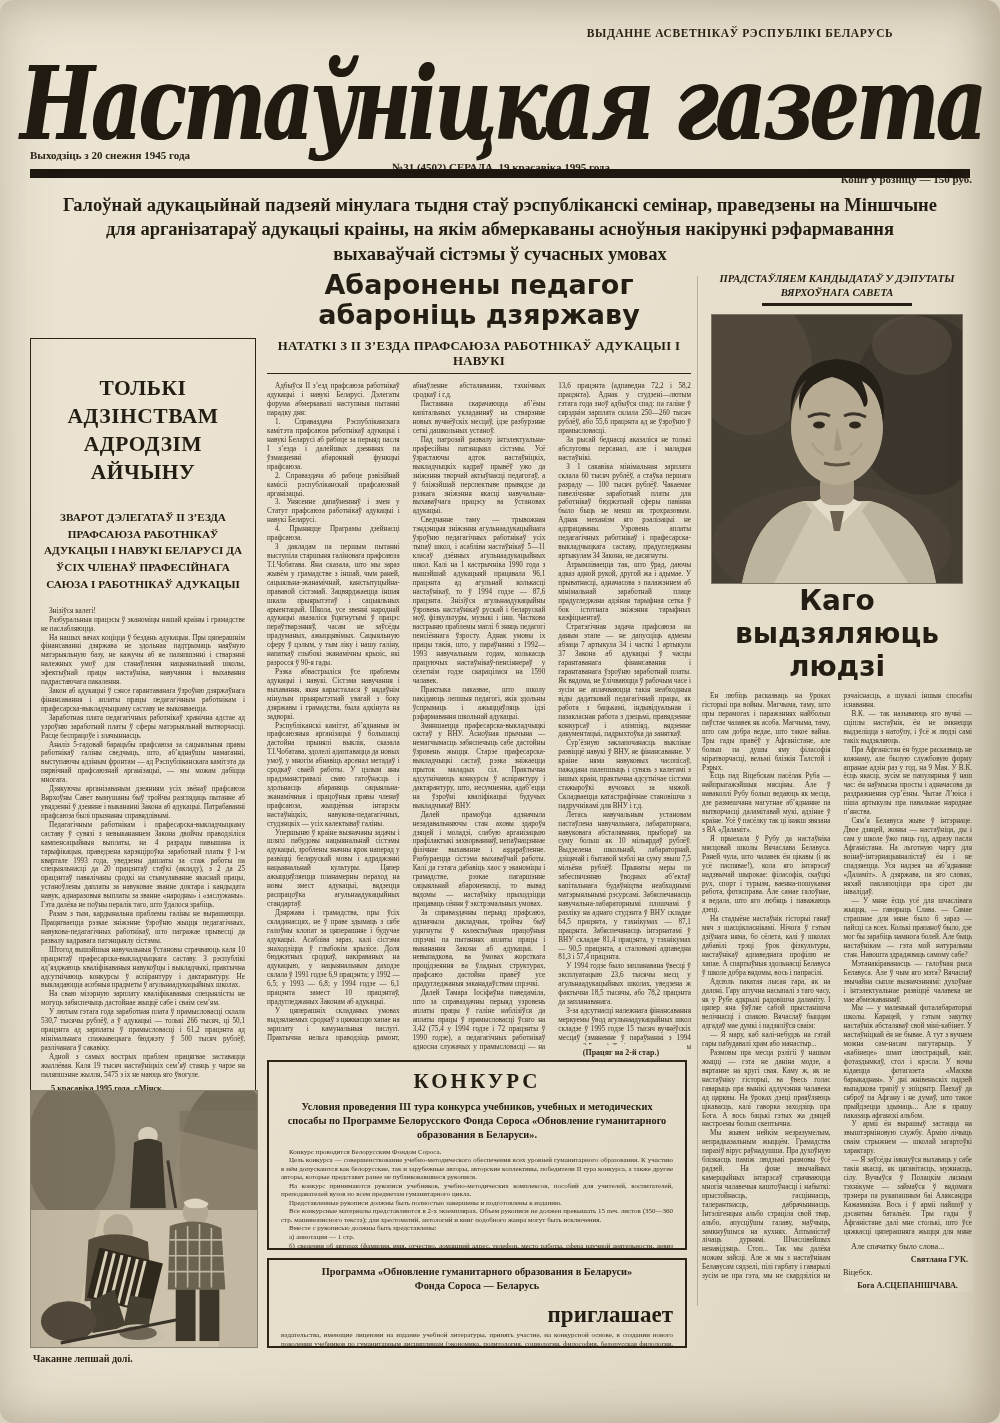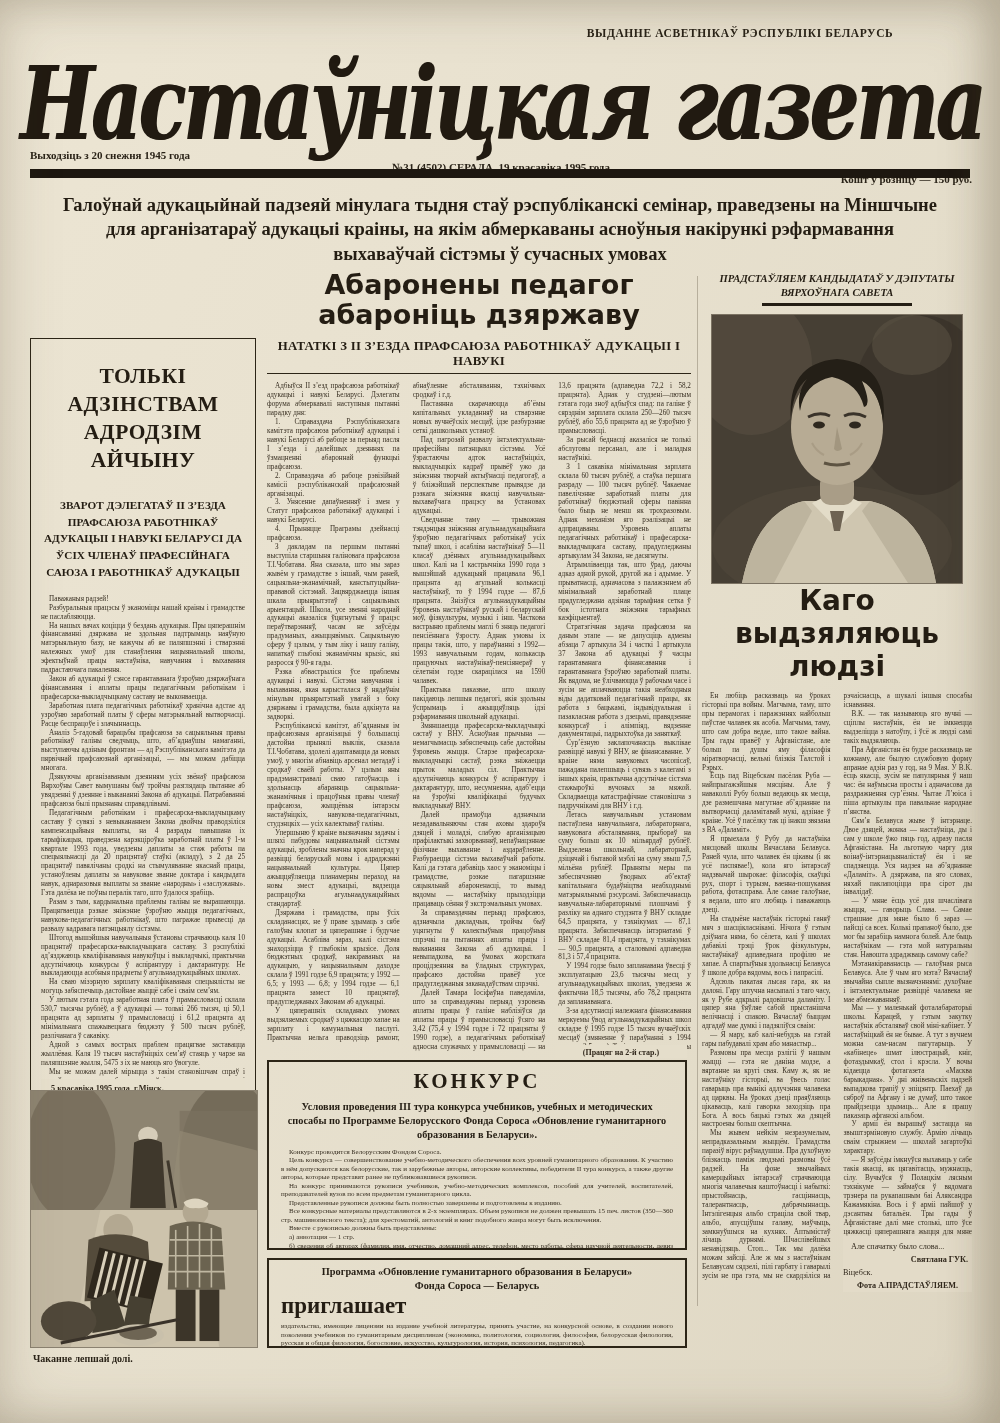--- a/index.html
+++ b/index.html
@@ -1,19 +1,19 @@
 <!DOCTYPE html>
 <html><head>
 <meta charset="utf-8">
 <style>
   html,body{margin:0;padding:0;}
   body{width:1000px;height:1423px;background:#d9d2bf;font-family:"Liberation Serif",serif;}
   .page{position:relative;width:1000px;height:1423px;overflow:hidden;
         background:linear-gradient(115deg,#ece5d3 0%,#e8e1cf 38%,#e4ddca 68%,#ddd5c1 100%);
-        color:#32291d;}
+        color:#32291d;border-radius:14px;}
   .page::after{content:"";position:absolute;inset:0;pointer-events:none;
         box-shadow:inset 0 0 60px rgba(90,75,50,.25), inset -18px 0 35px rgba(90,75,50,.18);}
   
   .edition-note{position:absolute;left:545px;top:27px;width:390px;text-align:center;
         font-weight:bold;font-size:11.5px;letter-spacing:.6px;color:#2a2318;}
   .masthead{position:absolute;left:20px;top:44px;width:960px;text-align:center;white-space:nowrap;
         font-family:"DejaVu Serif",serif;font-style:italic;font-weight:bold;font-size:78px;
         letter-spacing:-3px;color:#211a11;transform:scaleY(1.3);transform-origin:top center;
         text-shadow:1.2px 0 #211a11;}
   .dateline-row{position:absolute;left:30px;top:149px;width:942px;display:flex;
@@ -24,21 +24,21 @@
   
   .lead{position:absolute;left:62px;top:193px;width:876px;text-align:center;
         font-weight:bold;font-size:18.5px;line-height:1.32;color:#241d13;}
   
   .ng-inform{position:absolute;left:30px;top:281px;width:228px;}
   .ng-inform .word{font-family:"DejaVu Sans",sans-serif;font-weight:bold;font-size:33px;
         letter-spacing:1px;color:#e8e1cf;-webkit-text-stroke:1.6px #262016;
         text-shadow:0 0 1px #262016;line-height:1;}
   .ng-inform .bar{margin-top:4px;height:7px;background:#241e14;}
   .appeal-box{position:absolute;left:30px;top:338px;width:226px;height:764px;
-        border:1.5px solid #2c2517;padding:8px 10px;box-sizing:border-box;overflow:hidden;}
+        border:1.5px solid #2c2517;padding:20px 10px;box-sizing:border-box;overflow:hidden;}
   .appeal-title{margin:16px 6px 22px;text-align:center;font-weight:bold;font-size:21.5px;
         line-height:1.3;letter-spacing:.5px;color:#241d13;}
   .appeal-sub{margin:0 2px 14px;text-align:center;font-weight:bold;font-size:11.2px;line-height:1.5;color:#241d13;}
   .smallbody p{margin:0;text-indent:8px;font-size:7.2px;line-height:1.24;text-align:justify;color:#382f22;}
   .appeal-date{position:absolute;left:10px;right:10px;bottom:6px;background:#e7e0cd;
         font-weight:bold;font-size:8.2px;padding:5px 0 2px 10px;}
   .left-photo{position:absolute;left:30px;top:1090px;width:228px;height:258px;
         border:1px solid #8a8170;box-sizing:border-box;}
   .left-photo svg{display:block;width:100%;height:100%;}
   .left-caption{position:absolute;left:33px;top:1353px;font-weight:bold;font-size:10px;color:#2a2318;}
@@ -53,21 +53,21 @@
   .continuation{position:absolute;right:4px;bottom:0;width:132px;text-align:center;
         background:#e5decb;font-weight:bold;font-size:8px;padding:3px 0 1px;}
   .contest-box{position:absolute;left:267px;top:1060px;width:420px;height:190px;
         border:2px solid #2c2517;padding:5px 12px;box-sizing:border-box;overflow:hidden;}
   .contest-title{text-align:center;font-weight:bold;font-size:21px;letter-spacing:3px;margin:2px 0 6px;color:#241d13;}
   .contest-intro{text-align:center;font-weight:bold;font-size:10.3px;line-height:1.35;margin:0 2px 6px;color:#241d13;}
   .contest-body p{margin:0;text-indent:8px;font-size:7px;line-height:1.22;text-align:justify;color:#382f22;}
   .invite-box{position:absolute;left:267px;top:1258px;width:420px;height:90px;
         border:2px solid #2c2517;padding:5px 12px;box-sizing:border-box;overflow:hidden;}
   .invite-line{text-align:center;font-weight:bold;font-size:10.3px;line-height:1.35;color:#241d13;}
-  .invite-title{text-align:left;font-weight:bold;font-size:23px;line-height:1.05;margin:1px 0 4px;color:#241d13;}
+  .invite-title{text-align:right;font-weight:bold;font-size:23px;line-height:1.05;margin:10px 0 4px;color:#241d13;}
   .invite-body{font-size:7px;line-height:1.25;text-align:justify;color:#382f22;}
   
   .right{position:absolute;left:702px;top:272px;width:270px;}
   .right-kicker{text-align:center;font-style:italic;font-weight:bold;font-size:10.6px;line-height:1.35;color:#241d13;}
   .right-kicker-bar{width:150px;height:3.5px;background:#241e14;margin:2px auto 0;}
   .right-photo{margin:8px auto 0;width:250px;height:268px;border:1px solid #7c7363;}
   .right-photo svg{display:block;width:100%;height:100%;}
   .right-headline{margin-top:0;text-align:center;font-family:"DejaVu Sans",sans-serif;
         font-weight:bold;font-size:28px;line-height:1.18;color:#241d13;}
   .right-body{position:relative;margin-top:9px;height:600px;column-count:2;column-gap:13px;overflow:hidden;}
@@ -92,21 +92,21 @@
   </div>
   <div class="top-bar"></div>
 
   <div class="lead">Галоўнай адукацыйнай падзеяй мінулага тыдня стаў рэспубліканскі семінар, праведзены на Міншчыне для арганізатараў адукацыі краіны, на якім абмеркаваны асноўныя накірункі рэфармавання выхаваўчай сістэмы ў сучасных умовах</div>
 
 
   <div class="appeal-box">
     <div class="appeal-title">ТОЛЬКІ АДЗІНСТВАМ АДРОДЗІМ АЙЧЫНУ</div>
     <div class="appeal-sub">ЗВАРОТ ДЭЛЕГАТАЎ II З’ЕЗДА ПРАФСАЮЗА РАБОТНІКАЎ АДУКАЦЫІ І НАВУКІ БЕЛАРУСІ ДА ЎСІХ ЧЛЕНАЎ ПРАФЕСІЙНАГА САЮЗА І РАБОТНІКАЎ АДУКАЦЫІ</div>
     <div class="smallbody">
-        <p>Паважаныя радзей!</p>
+        <p>Знізіўся калегі!</p>
         <p>Разбуральныя працэсы ў эканоміцы нашай краіны і грамадстве не паслабляюцца.</p>
         <p>На нашых вачах коціцца ў бездань адукацыя. Пры цяперашнім фінансаванні дзяржава не здольная падтрымаць наяўную матэрыяльную базу, не кажучы аб яе паляпшэнні і стварэнні належных умоў для станаўлення нацыянальнай школы, эфектыўнай працы настаўніка, навучання і выхавання падрастаючага пакалення.</p>
         <p>Закон аб адукацыі ў сэнсе гарантаванага ўзроўню дзяржаўнага фінансавання і аплаты працы педагагічным работнікам і прафесарска-выкладчыцкаму саставу не выконваецца.</p>
         <p>Заработная плата педагагічных работнікаў хранічна адстае ад узроўню заработнай платы ў сферы матэрыяльнай вытворчасці. Расце беспрацоўе і злачыннасць.</p>
         <p>Аналіз 5-гадовай барацьбы прафсаюза за сацыяльныя правы работнікаў галіны сведчыць, што, аб’яднаўшы намаганні, выступаючы адзіным фронтам — ад Рэспубліканскага камітэта да пярвічнай прафсаюзнай арганізацыі, — мы можам дабіцца многага.</p>
         <p>Дзякуючы арганізаваным дзеянням усіх звёнаў прафсаюза Вярхоўны Савет вымушаны быў тройчы разглядаць пытанне аб увядзенні ў дзеянне і выкананні Закона аб адукацыі. Патрабаванні прафсаюза былі прызнаны справядлівымі.</p>
         <p>Педагагічным работнікам і прафесарска-выкладчыцкаму саставу ў сувязі з невыкананнем Закона двойчы праводзіліся кампенсацыйныя выплаты, на 4 разрады павышана іх тарыфікацыя, праведзена карэкціроўка заработнай платы ў 1-м квартале 1993 года, уведзены даплаты за стаж работы па спецыяльнасці да 20 працэнтаў стаўкі (акладу), з 2 да 25 працэнтаў павялічаны сродкі на стымуляванне якаснай працы, устаноўлены даплаты за навуковае званне доктара і кандыдата навук, аднаразовыя выплаты за званне «народны» і «заслужаны». Гэта далёка не поўны пералік таго, што ўдалося зрабіць.</p>
         <p>Разам з тым, кардынальна праблемы галіны не вырашаюцца. Працягваецца рэзкае зніжэнне ўзроўню жыцця педагагічных, навукова-педагагічных работнікаў, што пагражае прывесці да развалу кадравага патэнцыялу сістэмы.</p>
         <p>Штогод вышэйшыя навучальныя ўстановы страчваюць каля 10 працэнтаў прафесарска-выкладчыцкага саставу. З рэспублікі ад’язджаюць кваліфікаваныя навукоўцы і выкладчыкі, практычна адсутнічаюць конкурсы ў аспірантуру і дактарантуру. Не выкладаюцца асобныя прадметы ў агульнаадукацыйных школах.</p>
         <p>На сваю мізэрную зарплату кваліфікаваныя спецыялісты не могуць забяспечыць дастойнае жыццё сабе і сваім сем’ям.</p>
@@ -275,21 +275,21 @@
       </svg>
     </div>
 
     <div class="right-headline">Каго выдзяляюць людзі</div>
 
     <div class="right-body smallbody">
       <div class="signature">
         <div class="sig-lastwords">Але спачатку было слова...</div>
         <div class="sig-author">Святлана ГУК.</div>
         <div class="sig-city">Віцебск.</div>
-        <div class="sig-photo">Фота А.ПРАДСТАЎЛЯЕМ.</div>
+        <div class="sig-photo">Бога А.СЦЕПАНІШЧАВА.</div>
       </div>
     <p>Ён любіць расказваць на ўроках гісторыі пра войны. Магчыма, таму, што пры перамогах і паражэннях найбольш паўстае чалавек як асоба. Магчыма, таму, што сам добра ведае, што такое вайна. Тры гады правёў у Афганістане, але больш па душы яму філасофія міратворчасці, вельмі блізкія Талстой і Рэрых.</p>
         <p>Ёсць пад Віцебскам пасёлак Руба — найпрыгажэйшыя мясціны. Але ў наваколлі Рубу больш ведаюць як месца, дзе размешчана магутнае аб’яднанне па вытворчасці даламітавай мукі, адзінае ў краіне. Усё ў пасёлку так ці інакш звязана з ВА «Даламіт».</p>
         <p>Я прыехала ў Рубу да настаўніка мясцовай школы Вячаслава Белавуса. Раней чула, што чалавек ён цікавы (і як усё паспявае!), кола яго інтарэсаў надзвычай шырокае: філасофія, скаўцкі рух, спорт і турызм, ваенна-пошукавая работа, фотасправа. Але самае галоўнае, я ведала, што яго любяць і паважаюць дзеці.</p>
         <p>На стадыёне настаўнік гісторыі ганяў мяч з шасцікласнікамі. Нічога ў гэтым дзіўнага няма, бо сёлета, калі ў школах дабавілі трэці ўрок фізкультуры, настаўнікаў адпаведнага профілю не хапае. А спартыўныя здольнасці Белавуса ў школе добра вядомы, вось і папрасілі.</p>
         <p>Адсюль пакатая лысая гара, як на далоні. Гару штучна насыпалі з таго часу, як у Рубе адкрылі радовішча даламіту. І цяпер яна ўяўляе сабой прыстанішча велічнасці і спакою. Вячаслаў быццам адгадаў мае думкі і падзяліўся сваім:</p>
         <p>— Я мару, каб калі-небудзь на гэтай гары пабудавалі храм або манастыр...</p>
         <p>Размовы пра месца рэлігіі ў нашым жыцці — гэта не даніна модзе, а вяртанне на кругі свая. Каму ж, як не настаўніку гісторыі, ва ўвесь голас гаварыць пра вынікі адлучэння чалавека ад царквы. На ўроках дзеці праяўляюць цікавасць, калі гаворка заходзіць пра Бога. А вось бацькі гэтых жа дзяцей настроены больш скептычна.</p>
         <p>Мы жывем нейкім незразумелым, непрадказальным жыццём. Грамадства паразіў вірус раўнадушша. Пра духоўную блізкасць паміж людзьмі размовы ўсё радзей. На фоне звычайных камерцыйных інтарэсаў страчваюцца многія чалавечыя каштоўнасці і набыткі: прыстойнасць, гасціннасць, талерантнасць, дабрачыннасць. Інтэлігенцыя альбо страціла свой твар, альбо, апусціўшы галаву, маўчыць, замкнуўшыся на кухнях. Аптымістаў лічаць дурнямі. Шчаслівейшых ненавідзяць. Стоп... Так мы далёка можам зайсці. Але ж мы з настаўнікам Белавусам сядзелі, пілі гарбату і гаварылі зусім не пра гэта, мы не скардзіліся на рэчаіснасць, а шукалі іншыя спосабы існавання.</p>
         <p>В.К. — так называюць яго вучні — сціплы настаўнік, ён не імкнецца выдзеліцца з натоўпу, і ўсё ж людзі самі такіх выдзяляюць.</p>

